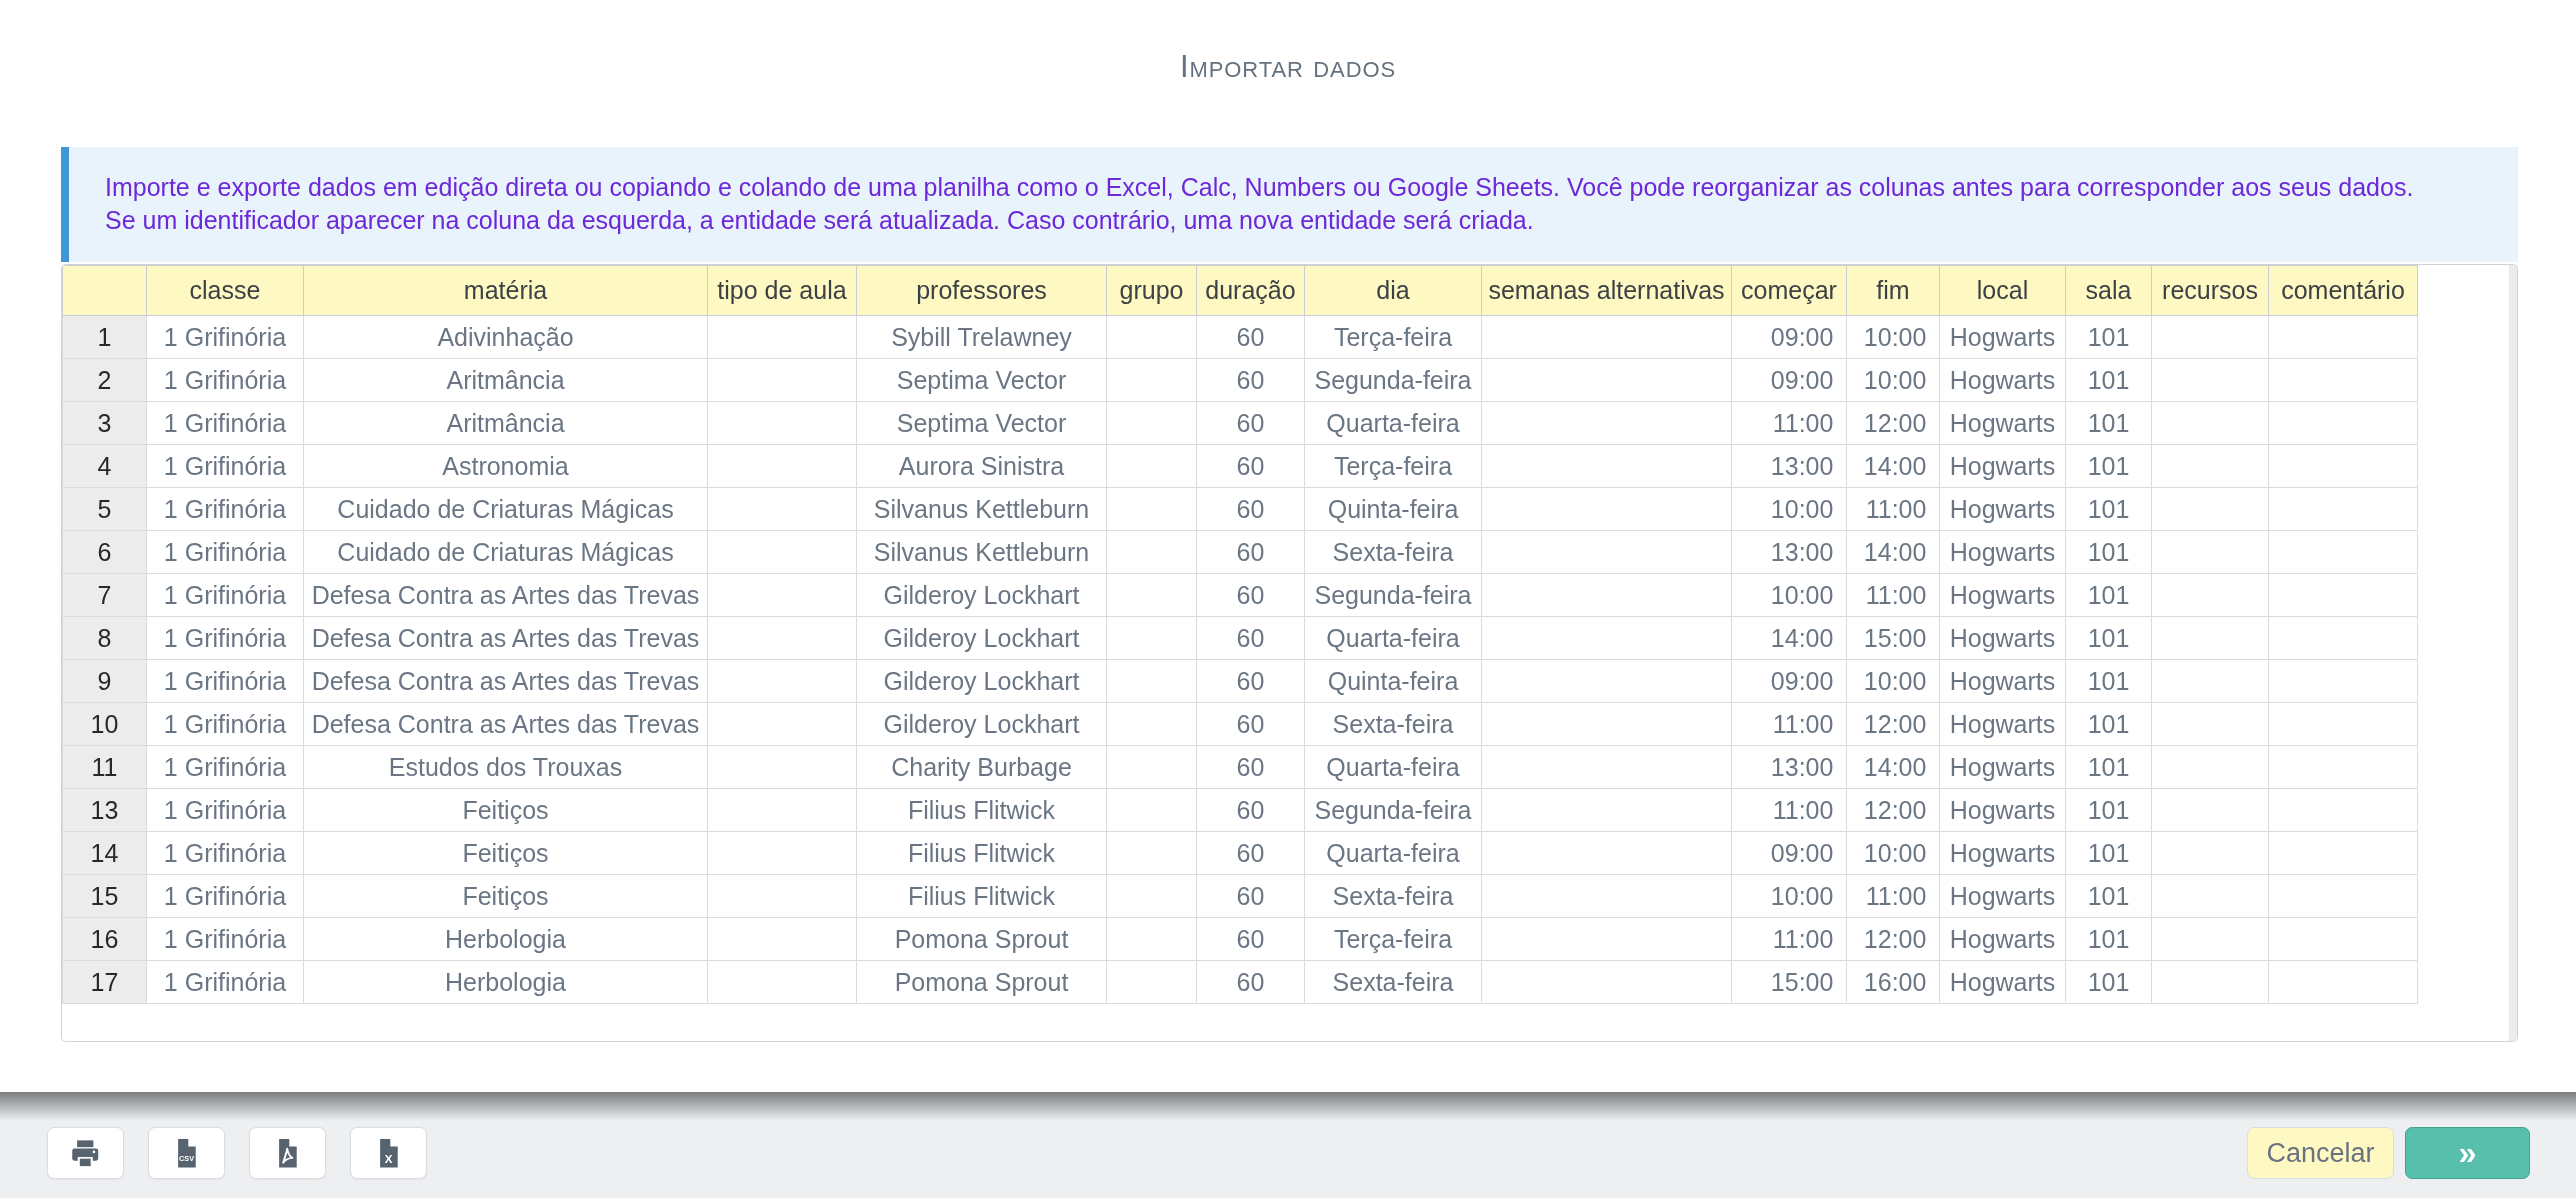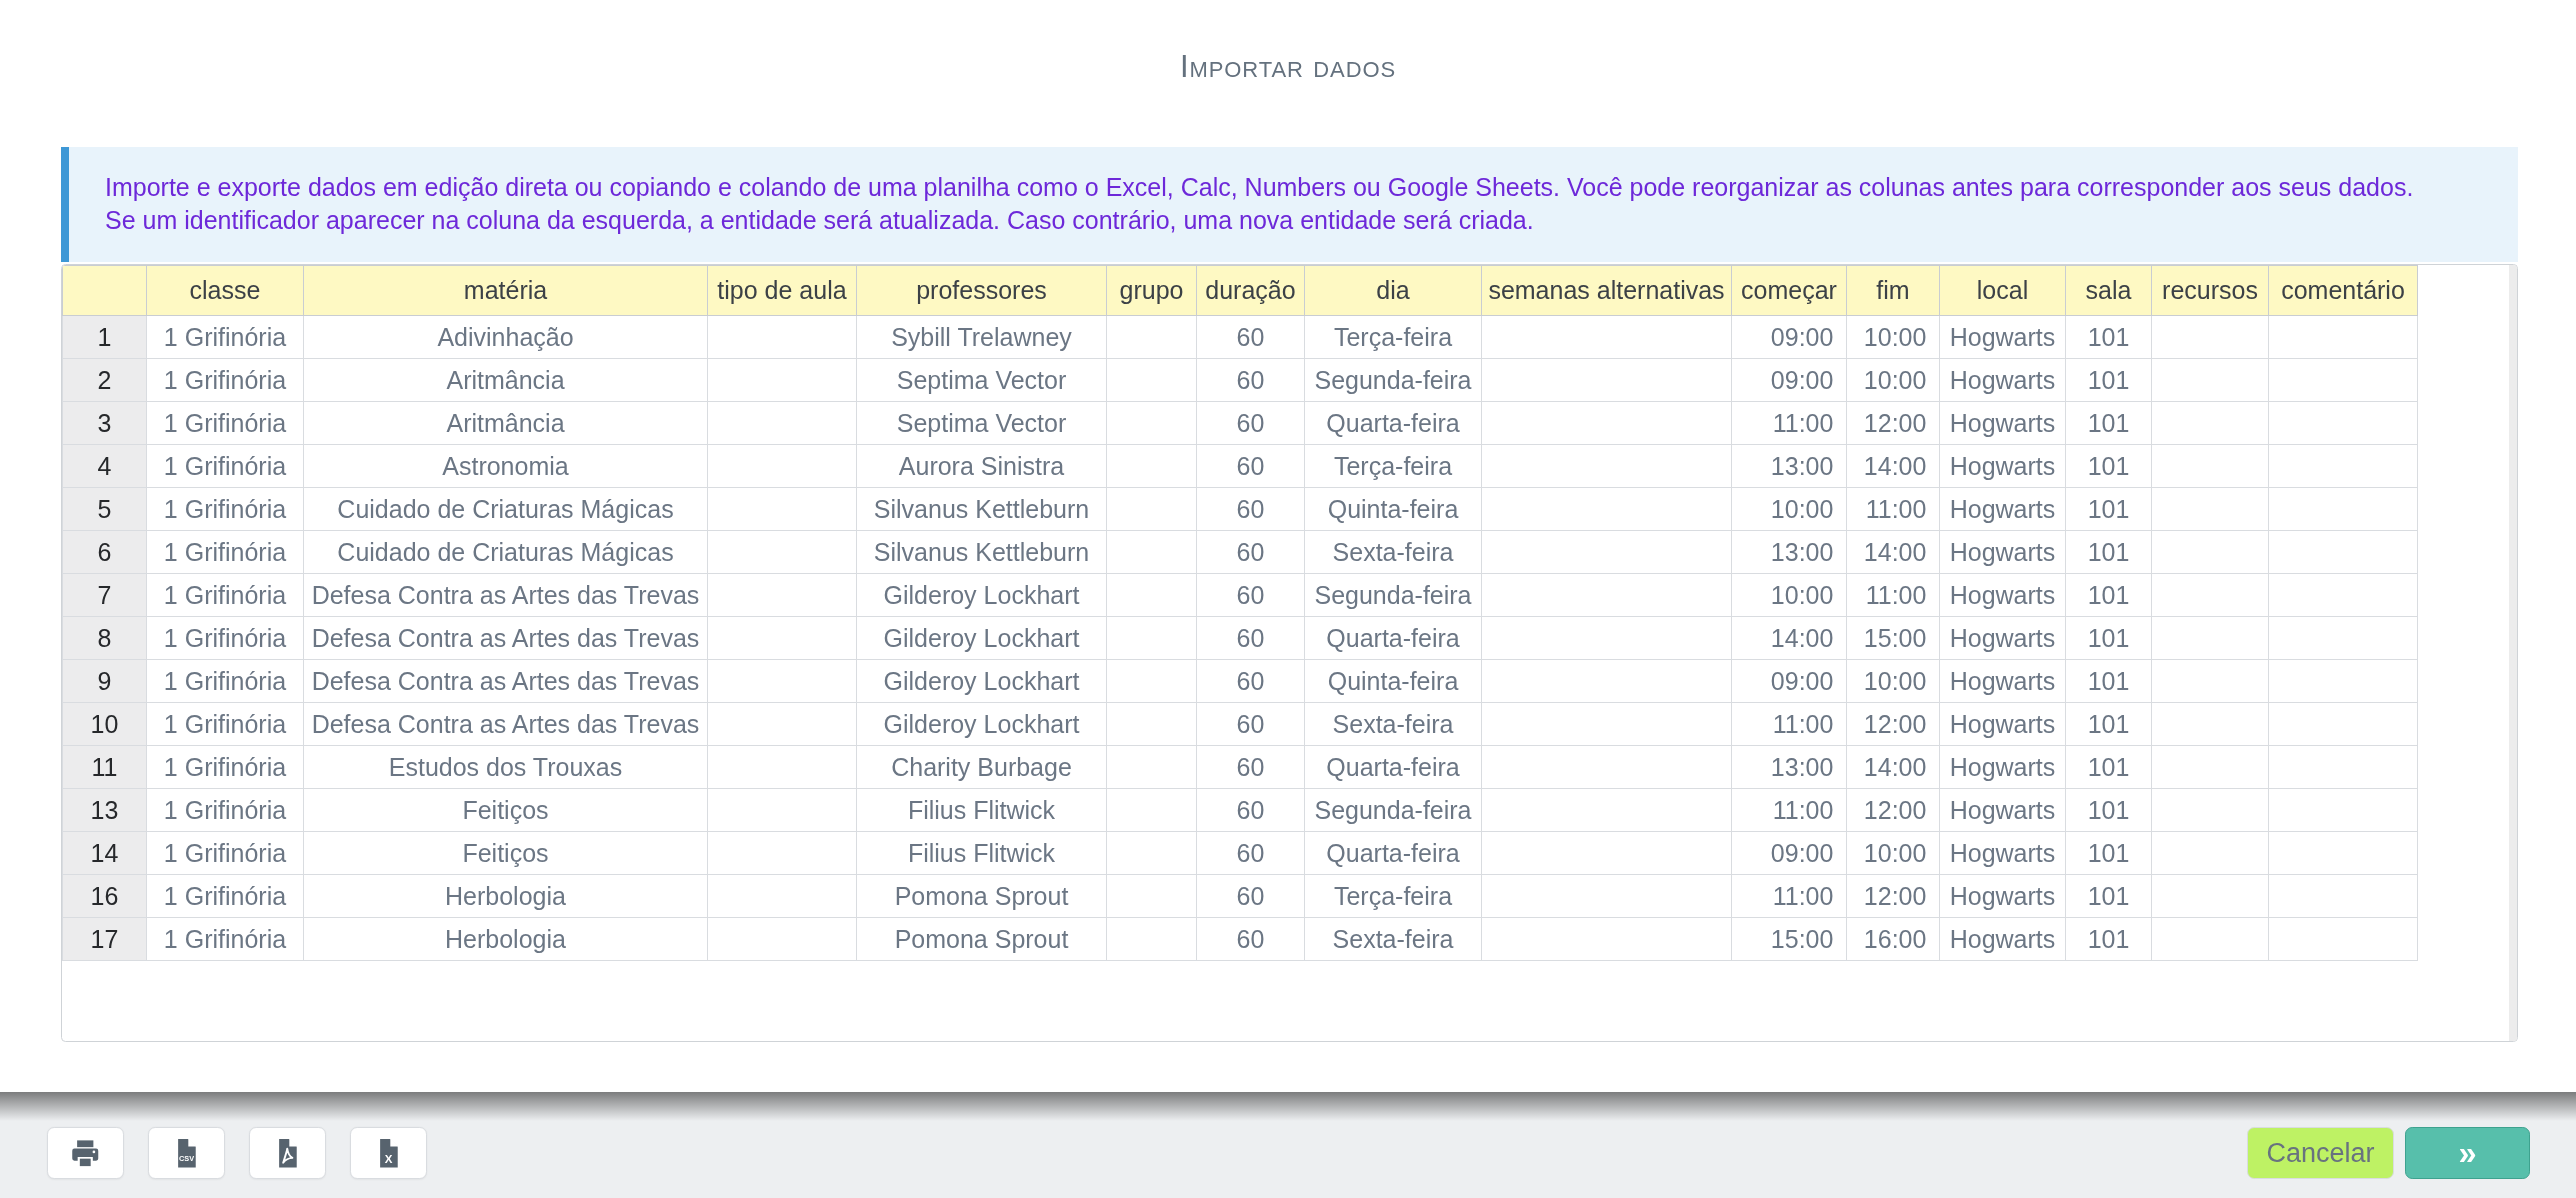--- a/index.html
+++ b/index.html
@@ -56,21 +56,21 @@
   }
   .icon-button{
     width:77px;height:52px;box-sizing:border-box;
     background:#ffffff;border:1.8px solid #d9dce0;border-radius:7.2px;
     display:flex;align-items:center;justify-content:center;
     box-shadow:0 0.9px 1.8px rgba(0,0,0,0.05);
   }
   .icon-button svg{display:block;}
   .btn-cancel{
     position:absolute;right:182px;top:35px;width:147px;height:52px;box-sizing:border-box;
-    background:#bef264;border:1.8px solid #d9dce0;border-radius:7.2px;
+    background:#fef9c3;border:1.8px solid #d9dce0;border-radius:7.2px;
     color:#68737f;font-size:27px;display:flex;align-items:center;justify-content:center;
   }
   .btn-next{
     position:absolute;right:46px;top:35px;width:125px;height:52px;box-sizing:border-box;
     background:#57bfab;border:1.8px solid #3ea28f;border-radius:7.2px;
     color:#ffffff;font-size:32.5px;font-weight:bold;
     display:flex;align-items:center;justify-content:center;
   }
 </style>
 </head>
@@ -337,20 +337,37 @@
           <td>Quarta-feira</td>
           <td></td>
           <td class="al-r">09:00</td>
           <td class="al-r">10:00</td>
           <td>Hogwarts</td>
           <td>101</td>
           <td></td>
           <td></td>
         </tr>
         <tr>
+          <td class="c-num">15</td>
+          <td>1 Grifinória</td>
+          <td>Feitiços</td>
+          <td></td>
+          <td>Filius Flitwick</td>
+          <td></td>
+          <td>60</td>
+          <td>Sexta-feira</td>
+          <td></td>
+          <td class="al-r">10:00</td>
+          <td class="al-r">11:00</td>
+          <td>Hogwarts</td>
+          <td>101</td>
+          <td></td>
+          <td></td>
+        </tr>
+        <tr>
           <td class="c-num">16</td>
           <td>1 Grifinória</td>
           <td>Herbologia</td>
           <td></td>
           <td>Pomona Sprout</td>
           <td></td>
           <td>60</td>
           <td>Terça-feira</td>
           <td></td>
           <td class="al-r">11:00</td>

